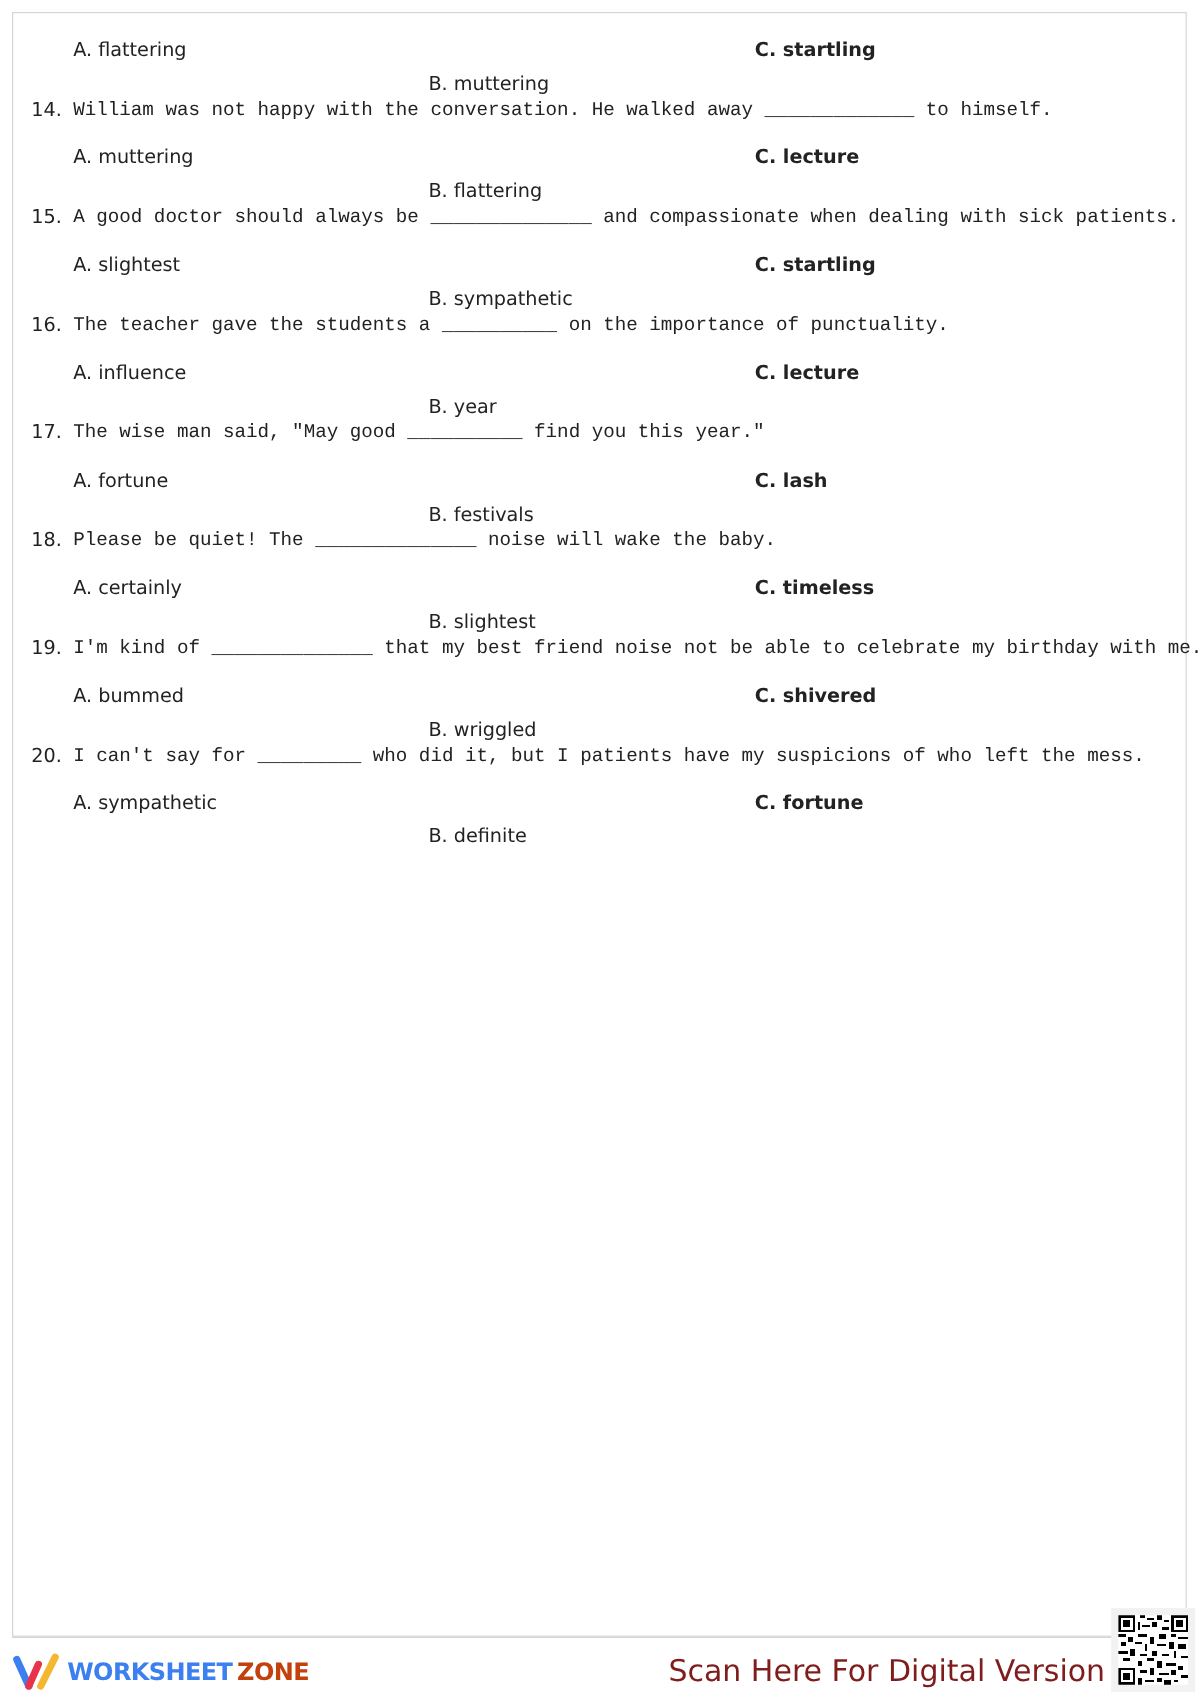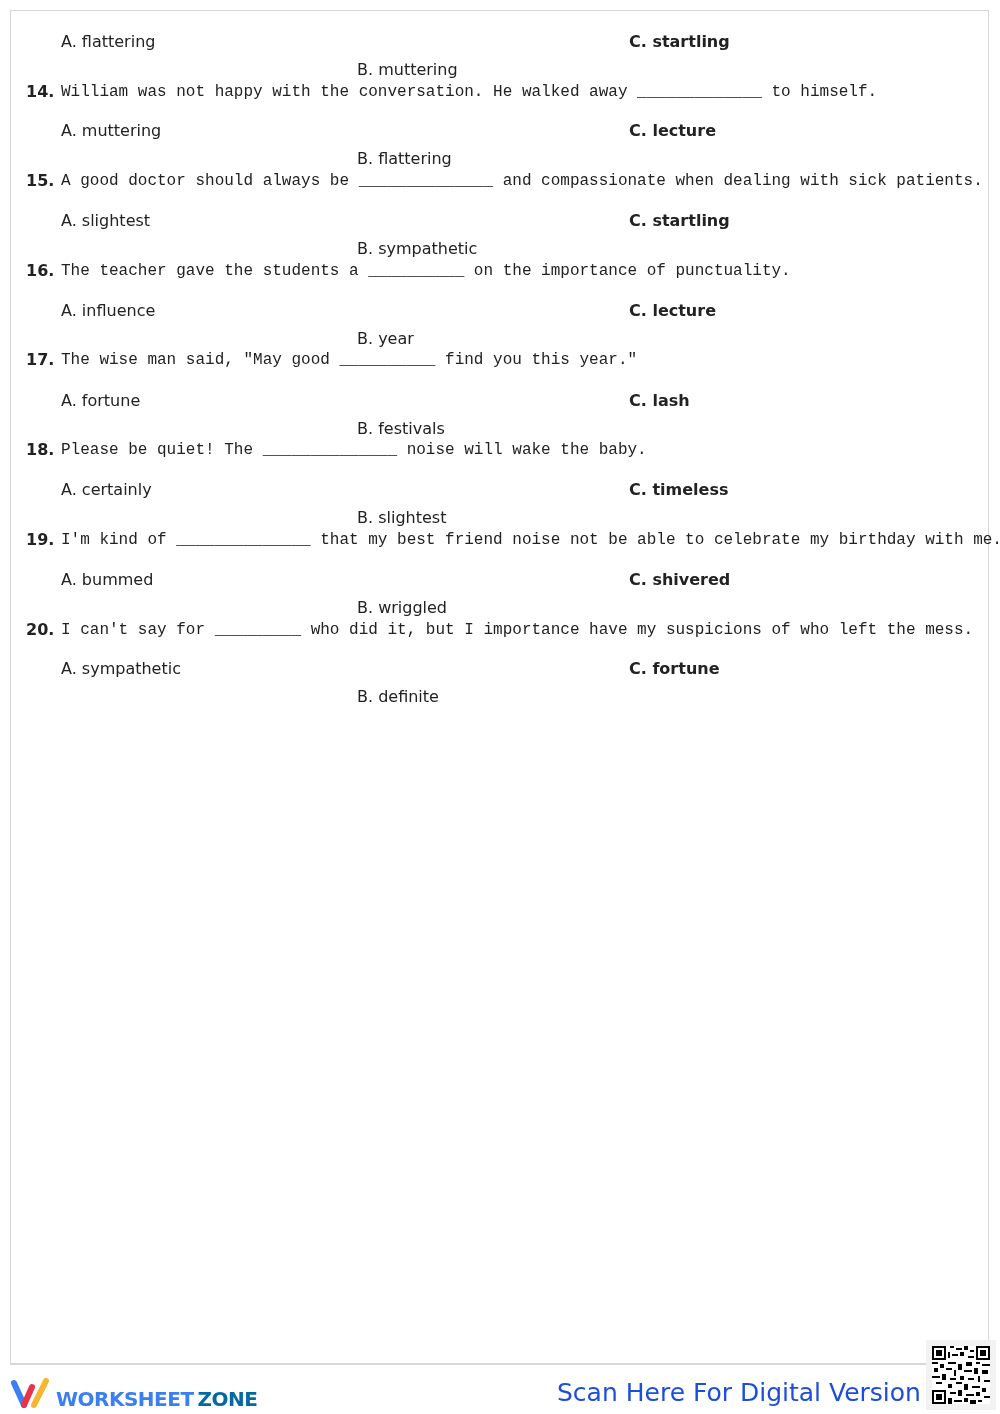--- a/index.html
+++ b/index.html
@@ -5,29 +5,29 @@
   html, body { margin: 0; padding: 0; background: #ffffff; }
   body { width: 1000px; height: 1414px; position: relative; overflow: hidden;
          font-family: "DejaVu Sans", sans-serif; color: #222; }
   .frame { position: absolute; left: 10px; top: 10px; width: 979px; height: 1354px;
            border: 1px solid #d6d6d6; box-sizing: border-box; }
   .row { position: absolute; left: 0; width: 1000px; font-size: 16px; line-height: 20px; }
   .opt { position: absolute; white-space: nowrap; }
   .opt.a { left: 61px; }
   .opt.b { left: 357px; margin-top: 28px; }
   .opt.c { left: 629px; font-weight: bold; }
-  .qnum { position: absolute; left: 26px; font-weight: bold; font-size: 16px; white-space: nowrap; }
+  .qnum { position: absolute; left: 26px; font-weight: normal; font-size: 16px; white-space: nowrap; }
   .qtext { position: absolute; left: 61px; white-space: nowrap; font-family: Liberation Mono, monospace; }
   .footer-line { position: absolute; left: 10px; top: 1364px; width: 979px; height: 1px; background: #d6d6d6; }
-  .logo { position: absolute; left: 10px; top: 1375px; height: 36px; display: flex; align-items: flex-end; }
+  .logo { position: absolute; left: 10px; top: 1375px; height: 36px; display: flex; align-items: center; }
   .logo-mark { width: 44px; height: 36px; }
   .logo-text { font-family: "DejaVu Sans", sans-serif; font-weight: bold; font-size: 20px; letter-spacing: -0.5px; margin-left: 2px; }
   .logo-w { color: #3b7ff0; }
-  .logo-z { color: #0369a1; margin-left: 4px; }
-  .scan { position: absolute; left: 557px; top: 1378px; font-size: 25px; color: #1d4ed8; white-space: nowrap; }
+  .logo-z { color: #c2410c; margin-left: 4px; }
+  .scan { position: absolute; left: 557px; top: 1378px; font-size: 25px; color: #7f1d1d; white-space: nowrap; }
   .qr { position: absolute; left: 926px; top: 1340px; width: 70px; height: 70px; background: #f2f2f2; }
   .qr svg { position: absolute; left: 6px; top: 6px; }
 </style>
 </head>
 <body>
 
 <div class="frame"></div>
 
 <div class="row" style="top:32px;">
   <span class="opt a">A. flattering</span>
@@ -90,21 +90,21 @@
   <span class="qtext">I'm kind of ______________ that my best friend noise not be able to celebrate my birthday with me.</span>
 </div>
 <div class="row" style="top:570px;">
   <span class="opt a">A. bummed</span>
   <span class="opt b">B. wriggled</span>
   <span class="opt c">C. shivered</span>
 </div>
 
 <div class="row" style="top:620px;">
   <span class="qnum">20.</span>
-  <span class="qtext">I can't say for _________ who did it, but I importance have my suspicions of who left the mess.</span>
+  <span class="qtext">I can't say for _________ who did it, but I patients have my suspicions of who left the mess.</span>
 </div>
 <div class="row" style="top:659px;">
   <span class="opt a">A. sympathetic</span>
   <span class="opt b">B. definite</span>
   <span class="opt c">C. fortune</span>
 </div>
 
 <div class="footer-line"></div>
 
 <div class="logo">

